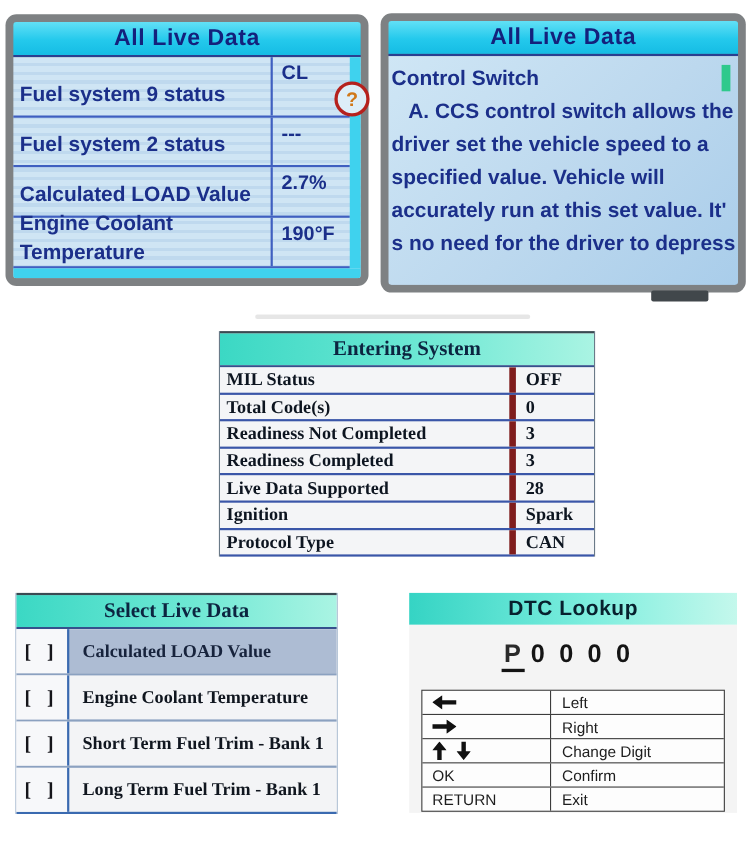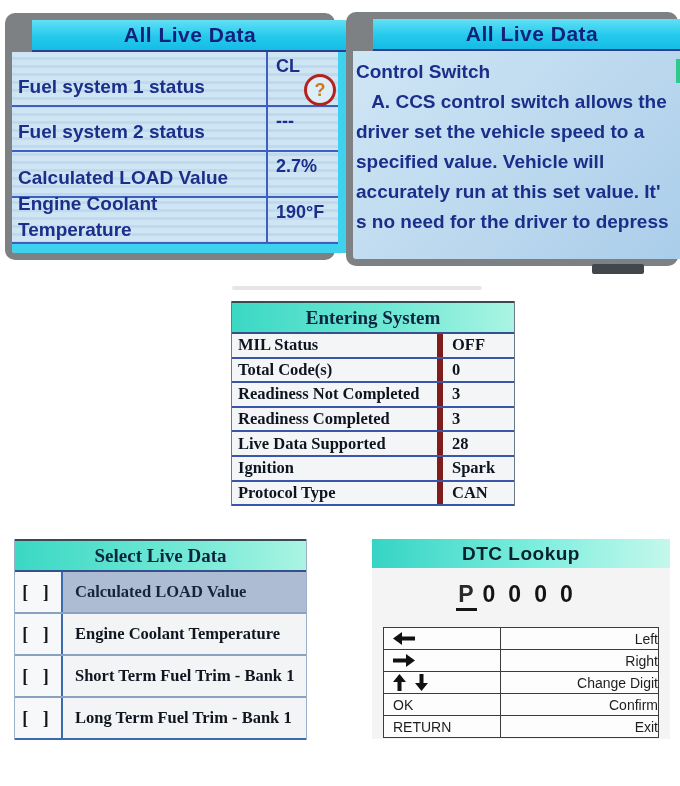--- a/index.html
+++ b/index.html
@@ -1,21 +1,21 @@
 <!DOCTYPE html>
 <html><head>
 <meta charset="utf-8">
 <style>
   html,body{margin:0;padding:0;background:#ffffff;}
   #stage{position:relative;width:680px;height:786px;background:#ffffff;overflow:hidden;
          font-family:"Liberation Sans",sans-serif;}
 
   
   .lcd-frame{position:absolute;background:#7e8183;border-radius:10px;padding:7px;box-sizing:border-box;}
-  .lcd-screen{position:relative;width:100%;height:100%;border-radius:3px;overflow:hidden;padding-left:20px;}
+  .lcd-screen{position:relative;width:100%;height:100%;border-radius:3px;overflow:hidden;}
   .lcd-header{height:30px;line-height:30px;text-align:center;
               background:linear-gradient(180deg,#62e0f6 0%,#24c9ec 55%,#15bce4 100%);
               border-bottom:2px solid #2a3f90;
               color:#14217c;font-weight:bold;font-size:21px;letter-spacing:0.5px;}
   .lcd-body{position:absolute;top:32px;left:0;right:0;bottom:0;
             background:repeating-linear-gradient(180deg,#cfe5f4 0px,#cfe5f4 5px,#bfd9ee 5px,#bfd9ee 8px);}
 
   
   .lcdA-rows{position:absolute;top:0;left:0;right:10px;bottom:9px;display:flex;flex-direction:column;}
   .lcdA-row{display:flex;border-bottom:2px solid #3f5fc0;}
@@ -61,41 +61,41 @@
 
   
   .dtc-header{height:29px;line-height:29px;text-align:center;
               background:linear-gradient(90deg,#35d4c4 0%,#7deede 55%,#c4f8ec 100%);
               color:#07212e;font-weight:bold;font-size:19px;letter-spacing:0.5px;}
   .dtc-body{position:absolute;top:29px;left:0;right:0;bottom:0;background:#f4f4f4;}
   .dtc-code{margin-top:13px;text-align:center;font-weight:bold;font-size:23px;color:#141414;}
   .dtc-prefix{display:inline-block;border-bottom:3px solid #141414;padding:0 3px 0 2px;margin-right:6px;color:#2a2a2a;}
   .dtc-digits{letter-spacing:13px;}
   .key-table{margin:16px auto 0;width:274px;border:1px solid #3c3c3c;background:#fdfdfd;}
-  .key-row{display:flex;height:21px;border-bottom:1px solid #3c3c3c;align-items:center;text-align:right;}
+  .key-row{display:flex;height:21px;border-bottom:1px solid #3c3c3c;align-items:center;}
   .key-row:last-child{border-bottom:none;}
   .key-cell{width:107px;align-self:stretch;display:flex;align-items:center;gap:9px;
             border-right:1px solid #3c3c3c;padding-left:9px;font-size:14px;color:#1d1d1d;}
   .act-cell{flex:1;padding-left:10px;font-size:14px;color:#1d1d1d;}
   .arrow-svg{display:block;}
 
   .smudge{position:absolute;background:#d9d9d9;border-radius:2px;opacity:0.65;}
 </style>
 </head>
 <body>
 
 <div id="stage">
 
   <div class="lcd-frame" style="left:5px;top:13px;width:330px;height:247px;">
     <div class="lcd-screen">
       <div class="lcd-header">All Live Data</div>
       <div class="lcd-body">
         <div class="lcdA-rows">
           <div class="lcdA-row" style="height:56px;">
-            <div class="lcdA-label">Fuel system 1 status</div>
+            <div class="lcdA-label">Fuel system 9 status</div>
             <div class="lcdA-value">CL</div>
           </div>
           <div class="lcdA-row" style="height:46px;">
             <div class="lcdA-label">Fuel system 2 status</div>
             <div class="lcdA-value">---</div>
           </div>
           <div class="lcdA-row" style="height:46px;">
             <div class="lcdA-label">Calculated LOAD Value</div>
             <div class="lcdA-value">2.7%</div>
           </div>
@@ -122,21 +122,21 @@
         <div class="lcdB-line">accurately run at this set value. It'</div>
         <div class="lcdB-line">s no need for the driver to depress</div>
       </div>
       <div class="lcdB-thumb"></div>
     </div>
   </div>
   <div class="device-tab"></div>
 
   <div class="smudge" style="left:232px;top:286px;width:250px;height:4px;"></div>
 
-  <div class="sys-table" style="left:199px;top:301px;width:284px;margin-left:32px;">
+  <div class="sys-table" style="left:199px;top:301px;width:342px;">
     <div class="teal-header">Entering System</div>
     <div class="sys-rows">
       <div class="sys-row">
         <div class="sys-label">MIL Status</div>
         <div class="sys-value">OFF</div>
       </div>
       <div class="sys-row">
         <div class="sys-label">Total Code(s)</div>
         <div class="sys-value">0</div>
       </div>

